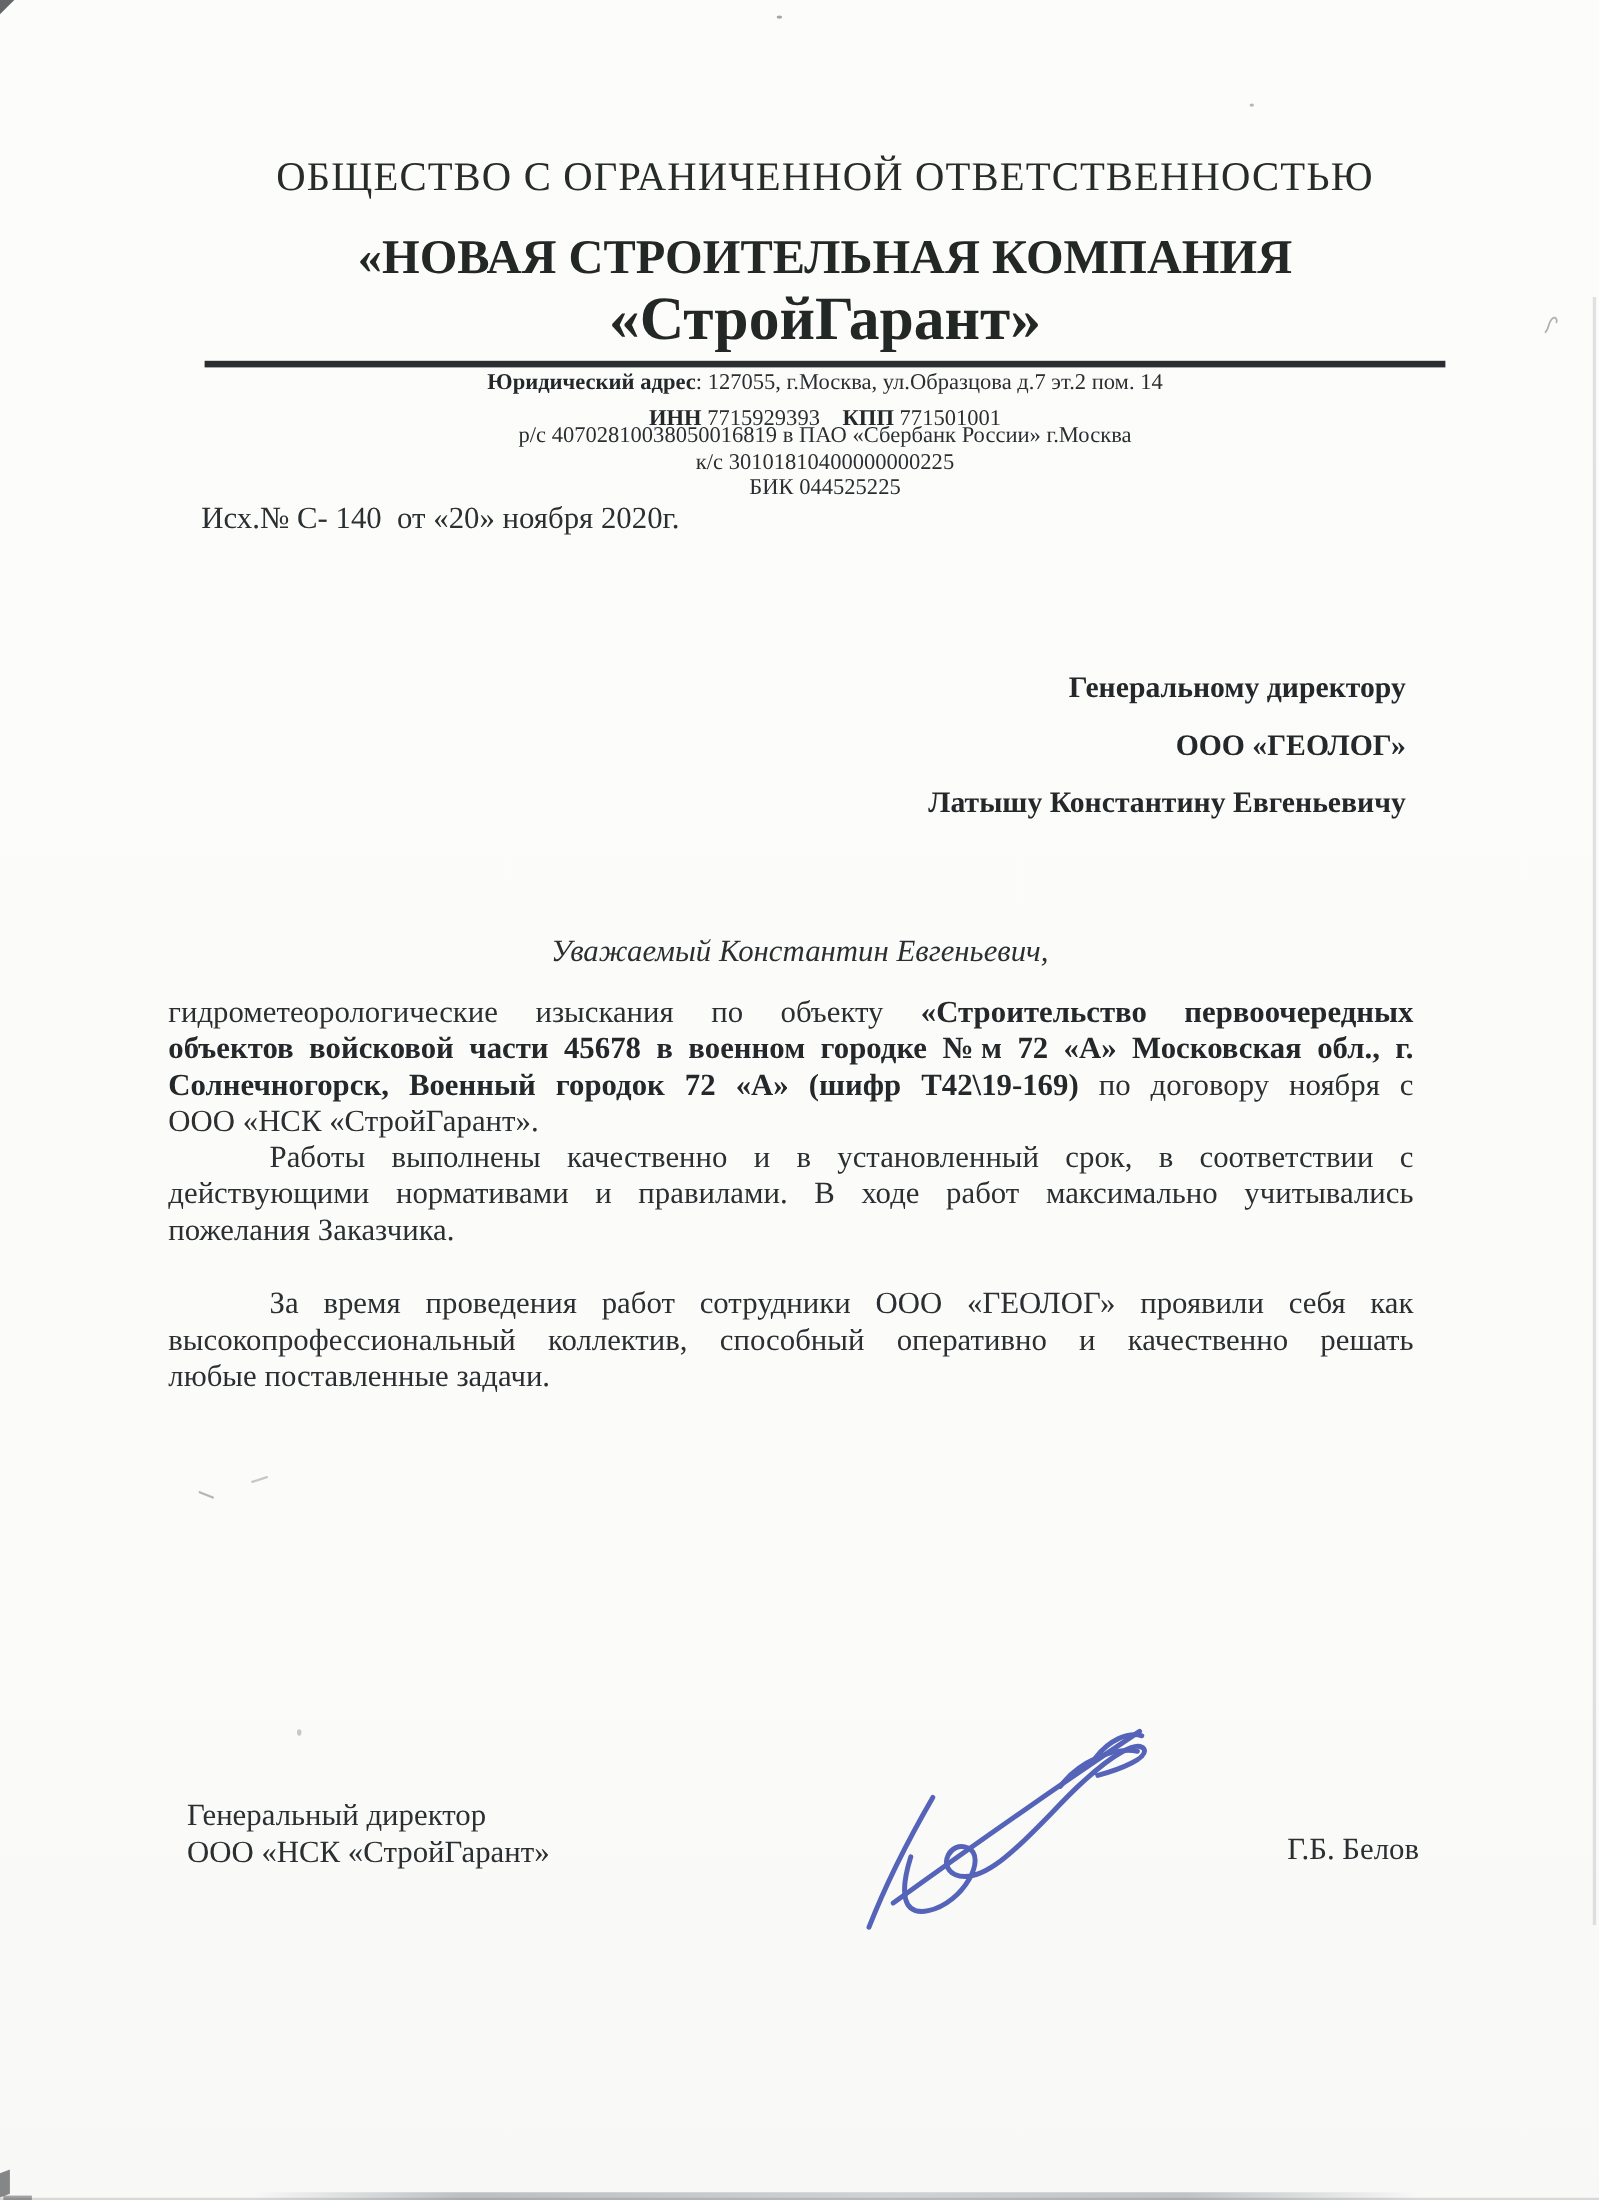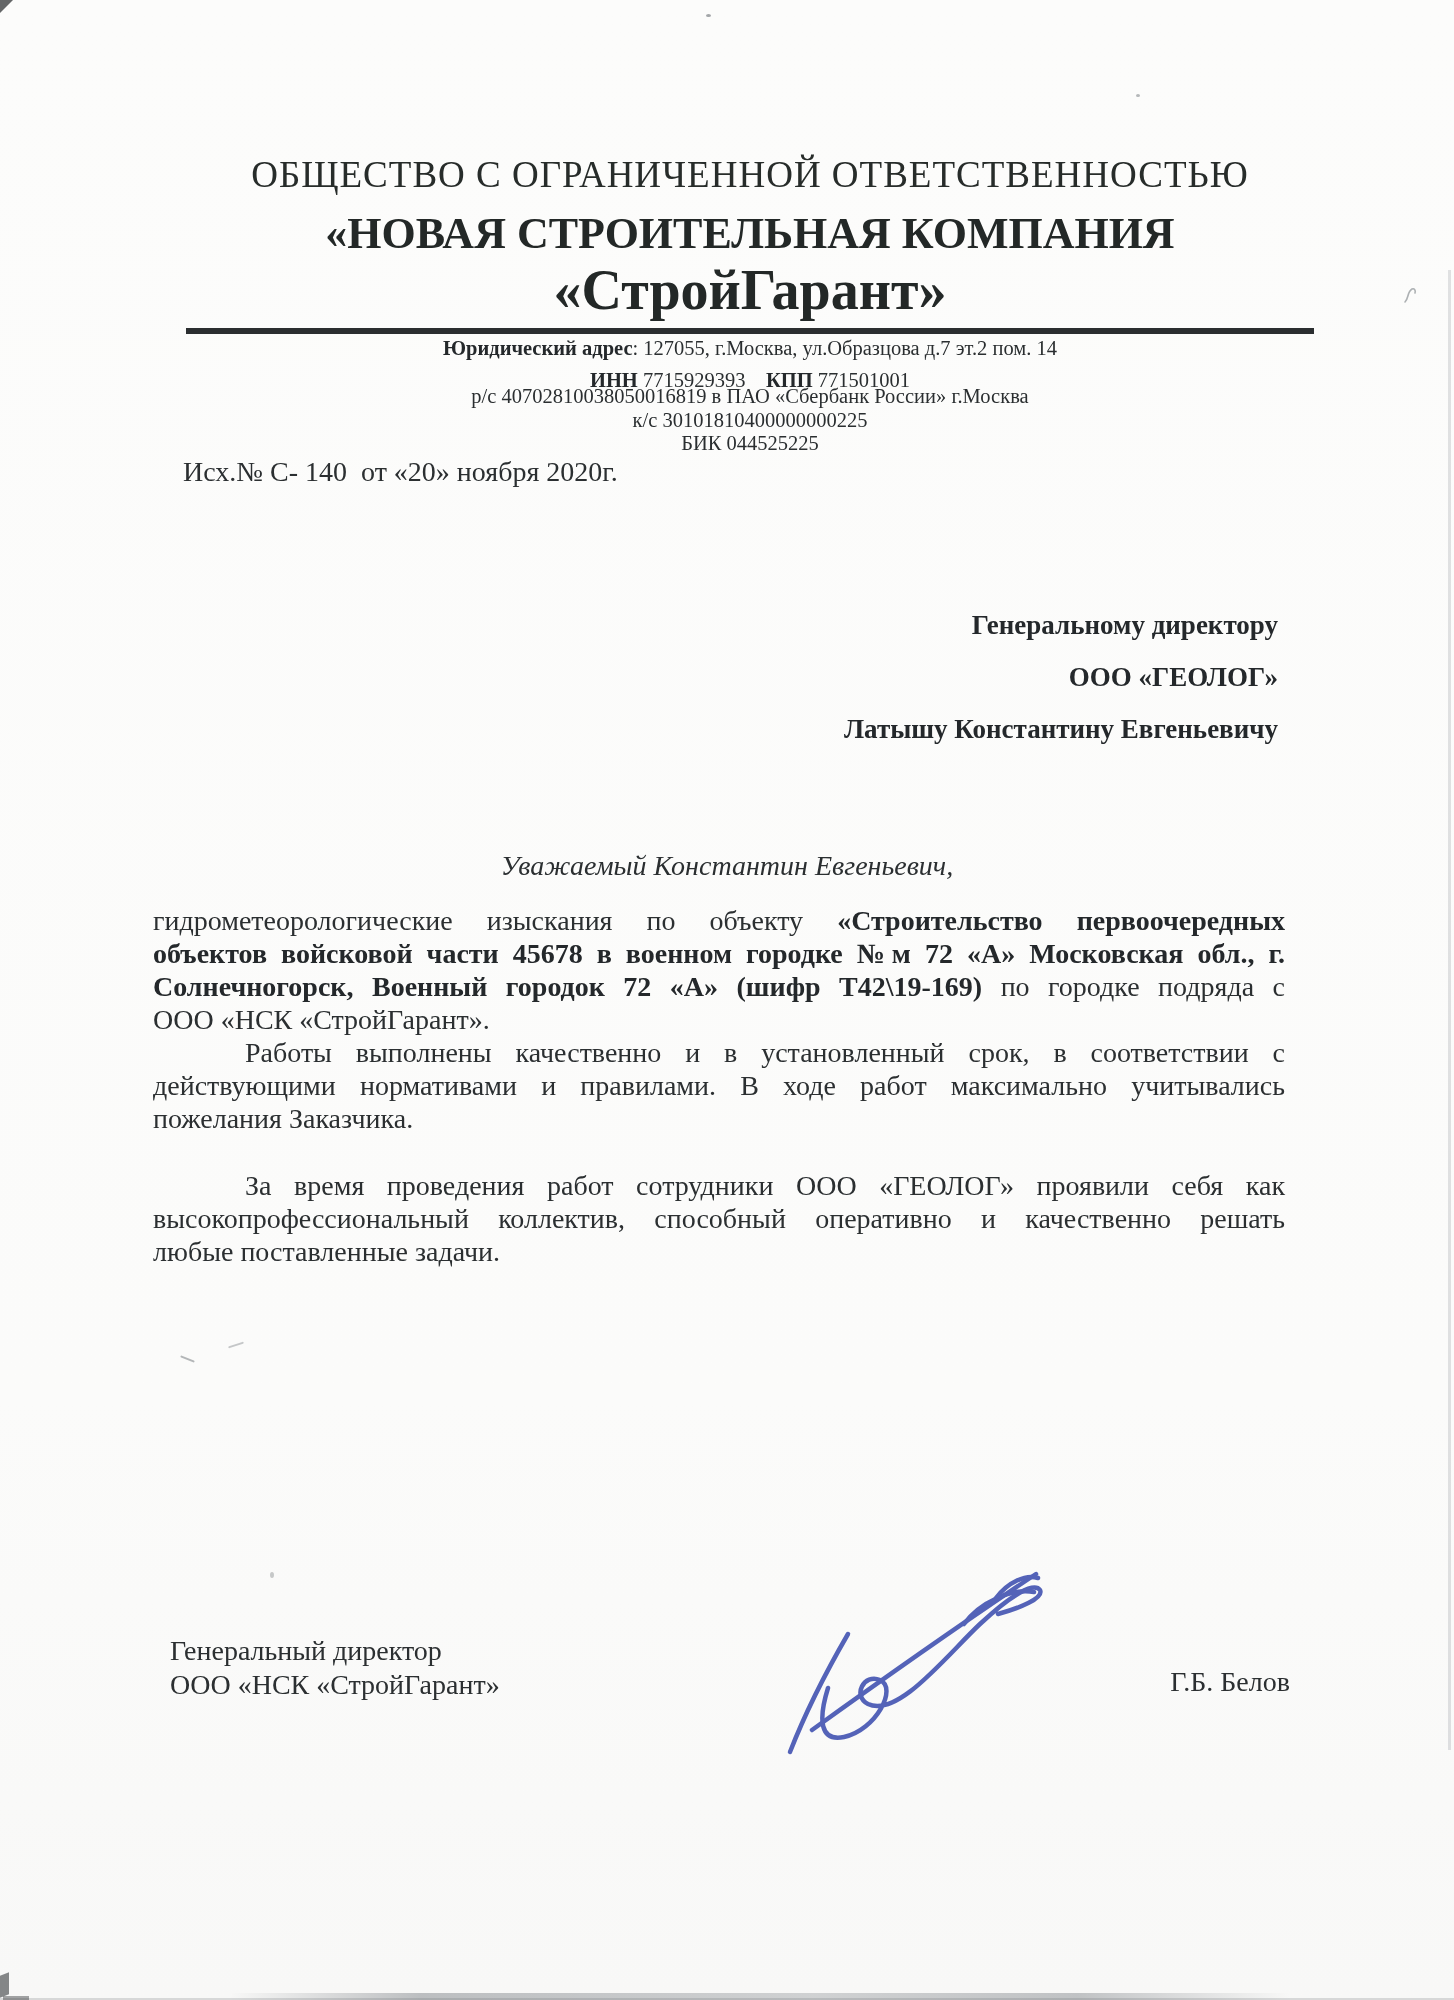--- a/index.html
+++ b/index.html
@@ -9,21 +9,21 @@
     margin:0 auto;
     background:linear-gradient(180deg,#fcfcfb 0%,#fbfbfa 70%,#f8f8f7 100%);
     font-family:"Liberation Serif", serif;
     color:#2b2f31;
     overflow:hidden;
   }
   .b{font-weight:bold;color:#24282b;}
 
   
   .lh{position:absolute;left:150px;width:1200px;text-align:center;}
-  .org-type{top:140px;font-size:37px;letter-spacing:1px;color:#272c2a;white-space:nowrap;margin-top:13px;}
+  .org-type{top:140px;font-size:37px;letter-spacing:1px;color:#272c2a;white-space:nowrap;}
   .company1{top:208px;font-size:44px;font-weight:bold;color:#232827;white-space:nowrap;}
   .company2{top:258px;font-size:56px;font-weight:bold;color:#232827;white-space:nowrap;}
   .header-rule{position:absolute;left:186px;top:328px;width:1128px;height:6px;background:#2b2e30;}
   .hdr-small{position:absolute;left:150px;width:1200px;text-align:center;font-size:20.5px;line-height:24px;white-space:pre-wrap;color:#2a2e30;}
   .addr-l1{top:336px;}
   .addr-l2{top:368px;}
   .addr-l3{top:384px;}
   .addr-l4{top:408px;}
   .addr-l5{top:431px;}
 
@@ -92,21 +92,21 @@
     <div class="a-line">ООО «ГЕОЛОГ»</div>
     <div class="a-line">Латышу Константину Евгеньевичу</div>
   </div>
 
   <div class="salutation">Уважаемый Константин Евгеньевич,</div>
 
   <div class="body-text">
     <div class="para">
         <div class="line"><span>гидрометеорологические изыскания по объекту </span><span class="b">«Строительство первоочередных</span></div>
         <div class="line"><span class="b">объектов войсковой части 45678 в военном городке №м 72 «А» Московская обл., г.</span></div>
-        <div class="line"><span class="b">Солнечногорск, Военный городок 72 «А» (шифр Т42\19-169)</span><span> по городке подряда с</span></div>
+        <div class="line"><span class="b">Солнечногорск, Военный городок 72 «А» (шифр Т42\19-169)</span><span> по договору ноября с</span></div>
         <div class="line last"><span>ООО «НСК «СтройГарант».</span></div>
       </div>
     <div class="para">
         <div class="line indent"><span>Работы выполнены качественно и в установленный срок, в соответствии с</span></div>
         <div class="line"><span>действующими нормативами и правилами. В ходе работ максимально учитывались</span></div>
         <div class="line last"><span>пожелания Заказчика.</span></div>
       </div>
     <div class="para">
         <div class="line indent"><span>За время проведения работ сотрудники ООО «ГЕОЛОГ» проявили себя как</span></div>
         <div class="line"><span>высокопрофессиональный коллектив, способный оперативно и качественно решать</span></div>

